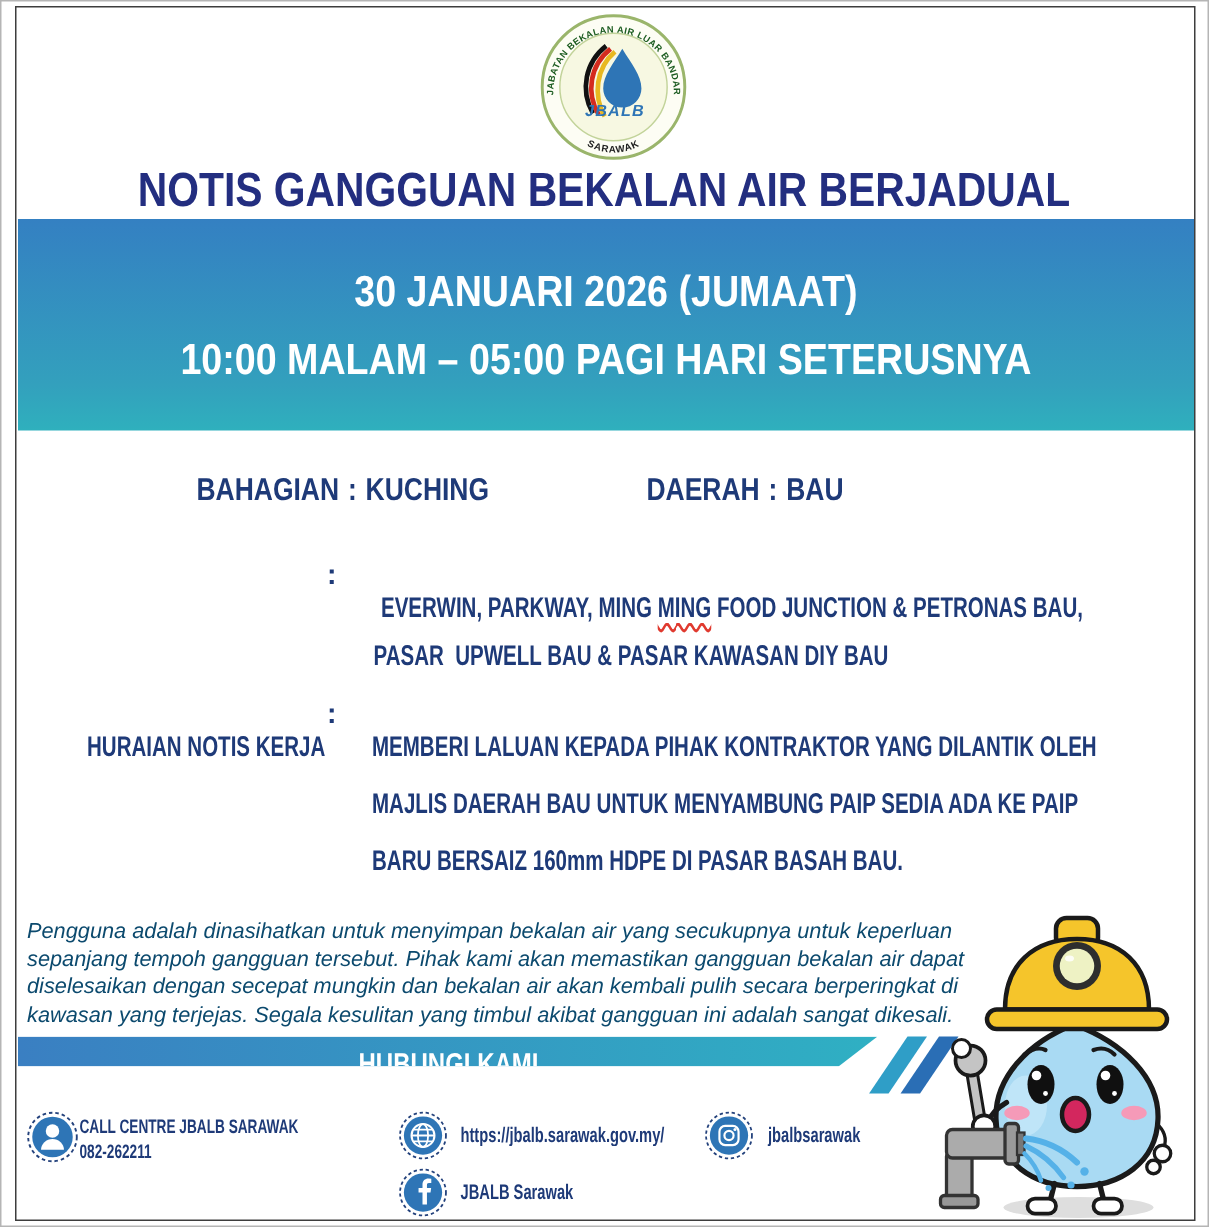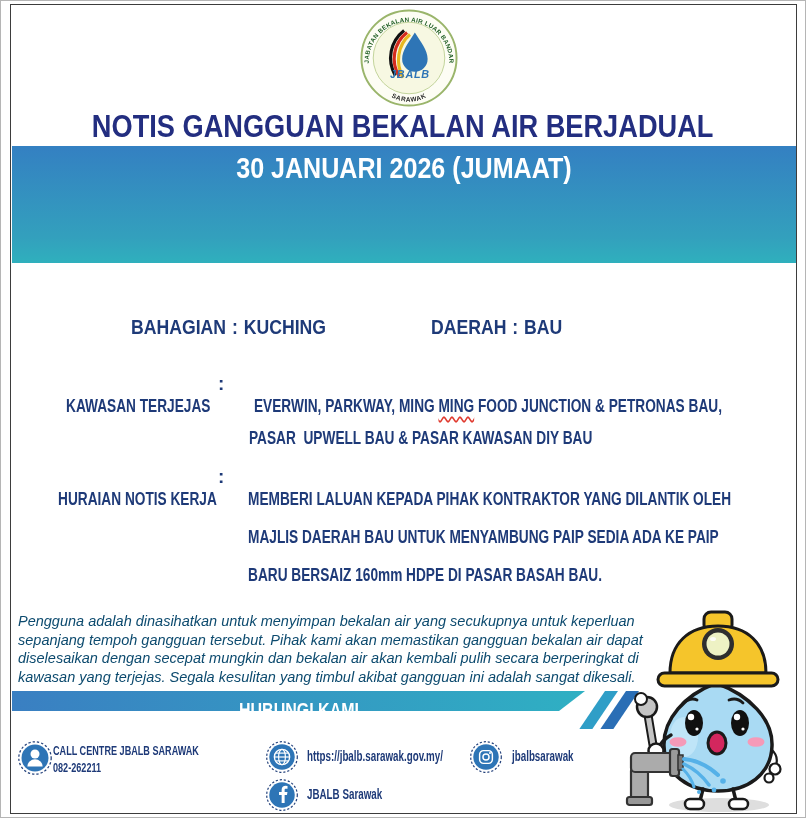--- a/index.html
+++ b/index.html
@@ -11,23 +11,23 @@
 
   .title{position:absolute;top:103px;left:0;right:0;text-align:center;font-size:32px;font-weight:bold;
          color:#232e80;white-space:nowrap;}
   .cxc{display:inline-block;transform:scaleX(0.85);transform-origin:50% 50%;}
   .cxb{display:inline-block;transform:scaleX(0.865);transform-origin:50% 50%;}
   .cxl84{display:inline-block;transform:scaleX(0.84);transform-origin:0 50%;}
   .cxl72{display:inline-block;transform:scaleX(0.72);transform-origin:0 50%;}
   .cxl70{display:inline-block;transform:scaleX(0.70);transform-origin:0 50%;}
   .cx80{display:inline-block;transform:scaleX(0.80);transform-origin:50% 50%;}
 
-  .banner{position:absolute;left:11px;top:145px;width:784px;height:117px;box-sizing:border-box;
+  .banner{position:absolute;left:11px;top:145px;width:784px;height:141px;box-sizing:border-box;
           background:linear-gradient(180deg,#3480c2 0%,#33a0bd 78%,#2fb0bd 100%);
-          color:#fff;text-align:center;}
+          color:#fff;text-align:center;padding-top:27px;}
   .banner .line{display:block;font-size:29px;font-weight:bold;line-height:45px;white-space:nowrap;}
 
   .region{position:absolute;top:314px;font-size:21px;font-weight:bold;color:#1e3a78;white-space:nowrap;}
   .region .sep{margin:0 7px;}
   #bahagian{left:130px;} #daerah{left:430px;}
 
   .navy19{font-size:19px;font-weight:bold;color:#1e3a78;white-space:pre;}
   .abs{position:absolute;}
 
   .squiggle{text-decoration-line:underline;text-decoration-style:wavy;text-decoration-color:#e03a2f;
@@ -77,31 +77,30 @@
     <path d="M56,24 C50,34 43,42 43,51 a13 13 0 0 0 26,0 C69,42 62,34 56,24 Z" fill="#2e75b6"></path>
     <text x="51" y="70" font-size="11" font-weight="bold" font-style="italic" fill="#2e75b6" text-anchor="middle" letter-spacing="0.8">JBALB</text>
   </svg>
 
   <h1 class="title" style="margin:4px;">
     <span class="cxc">NOTIS GANGGUAN BEKALAN AIR BERJADUAL</span>
   </h1>
 
   <div class="banner">
     <span class="line"><span class="cxb">30 JANUARI 2026 (JUMAAT)</span></span>
+    <span class="line"><span class="cxb">10:00 MALAM – 05:00 PAGI HARI SETERUSNYA</span></span>
   </div>
 
   <div class="region" id="daerah">
     <span class="cxl84"><span>DAERAH</span><span class="sep">:</span><span>BAU</span></span>
   </div>
   <div class="region" id="bahagian">
     <span class="cxl84"><span>BAHAGIAN</span><span class="sep">:</span><span>KUCHING</span></span>
   </div>
 
-  <div class="abs navy19" style="left:44px;top:372px;">
-    <span class="cxl72">KAWASAN TERJEJAS</span></div>
   <div class="abs navy19" style="left:217px;top:372px;">:</div>
   <div class="abs navy19" style="left:232px;top:372px;">
     <span class="cxl72"><span>EVERWIN, PARKWAY, MING </span><span class="squiggle">MING</span><span> FOOD JUNCTION &amp; PETRONAS BAU,</span></span>
   </div>
   <div class="abs navy19" style="left:227px;top:404px;">
     <span class="cxl72">PASAR  UPWELL BAU &amp; PASAR KAWASAN DIY BAU</span></div>
 
   <div class="abs navy19" style="left:36px;top:465px;">
     <span class="cxl72">HURAIAN NOTIS KERJA</span></div>
   <div class="abs navy19" style="left:217px;top:465px;">:</div>

